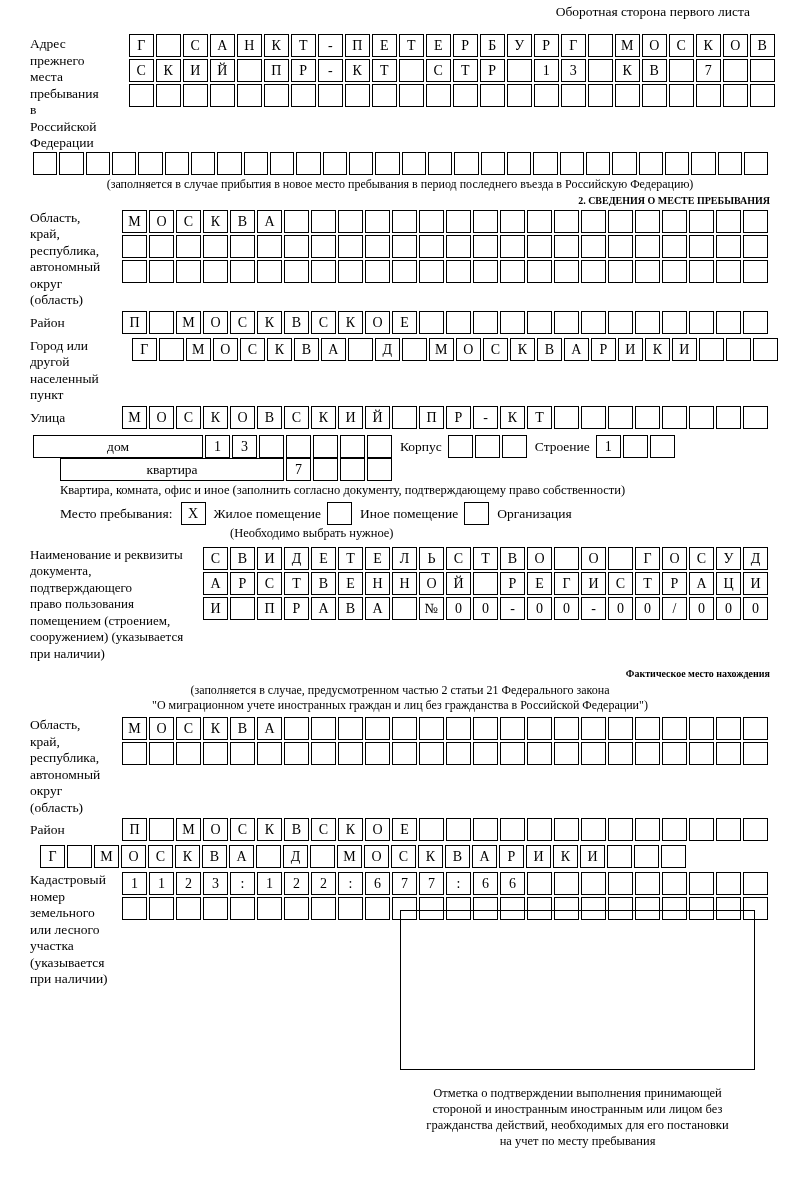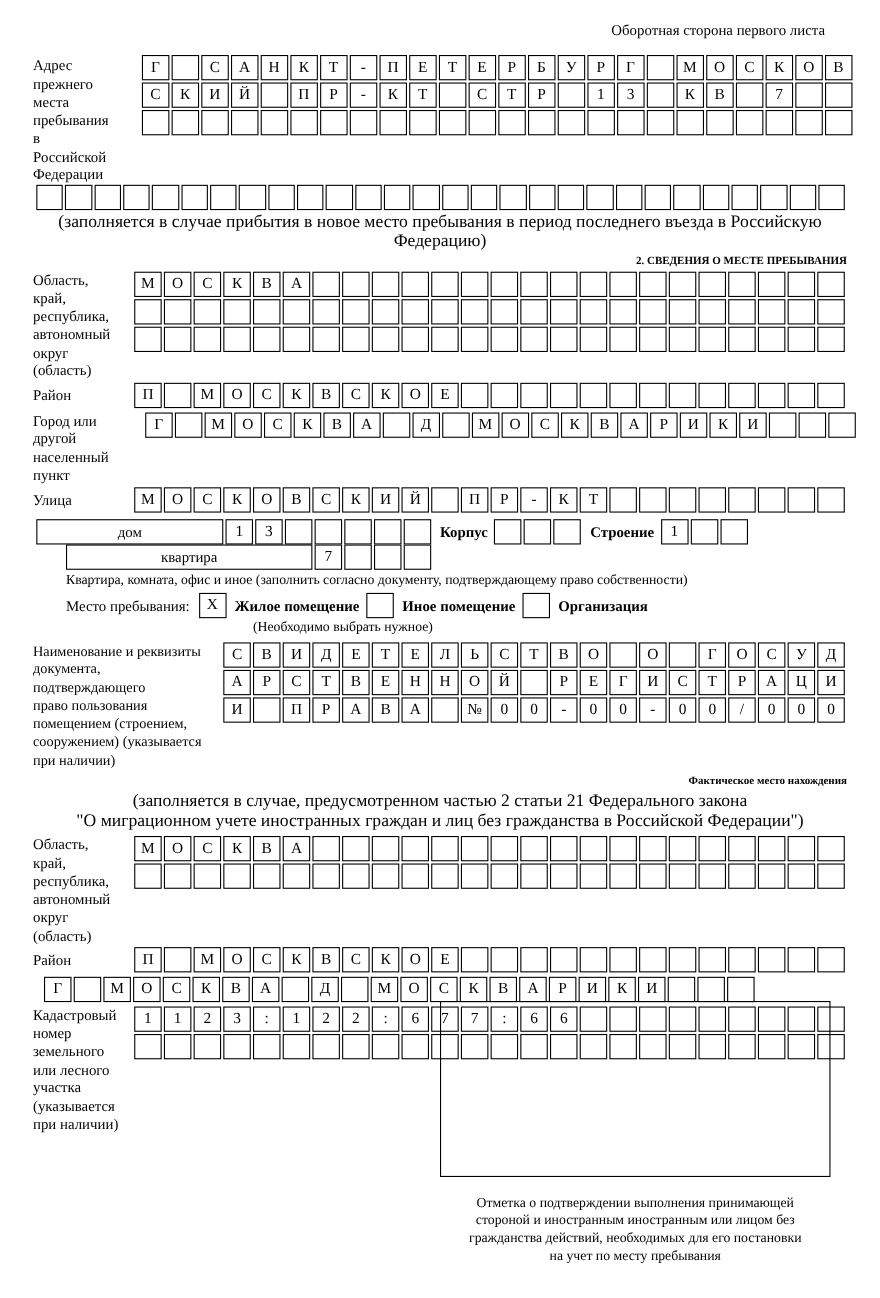--- a/index.html
+++ b/index.html
@@ -13,21 +13,21 @@
     font-family: "Liberation Serif", serif;
     color: #000000;
     position: relative;
     overflow: hidden;
   }
   .page {
     position: relative;
     width: 800px;
     height: 1180px;
     box-sizing: border-box;
-    padding: 20px 30px;
+    padding: 4px 30px;
   }
   .header-right {
     text-align: right;
     font-size: 13.5px;
     padding-right: 20px;
     margin-bottom: 14px;
   }
   .row {
     display: flex;
     align-items: flex-start;
@@ -54,37 +54,36 @@
     margin-bottom: 2px;
   }
   .section-title {
     text-align: right;
     font-weight: bold;
     font-size: 10px;
     margin: 3px 0 4px 0;
   }
   .note-center {
     text-align: center;
-    font-size: 16px;
+    font-size: 12px;
   }
   .wide-box {
     border: 1px solid #000;
     box-sizing: border-box;
     height: 23px;
     text-align: center;
     font-size: 13.5px;
     line-height: 21px;
     margin-right: 2px;
   }
   .inline-label {
     font-size: 13.5px;
     line-height: 23px;
     margin: 0 6px;
     white-space: nowrap;
-    font-weight: bold;
   }
   .free-note {
     font-size: 12.5px;
     line-height: 15px;
   }
   .big-empty {
     position: absolute;
     border: 1px solid #000;
     box-sizing: border-box;
   }

